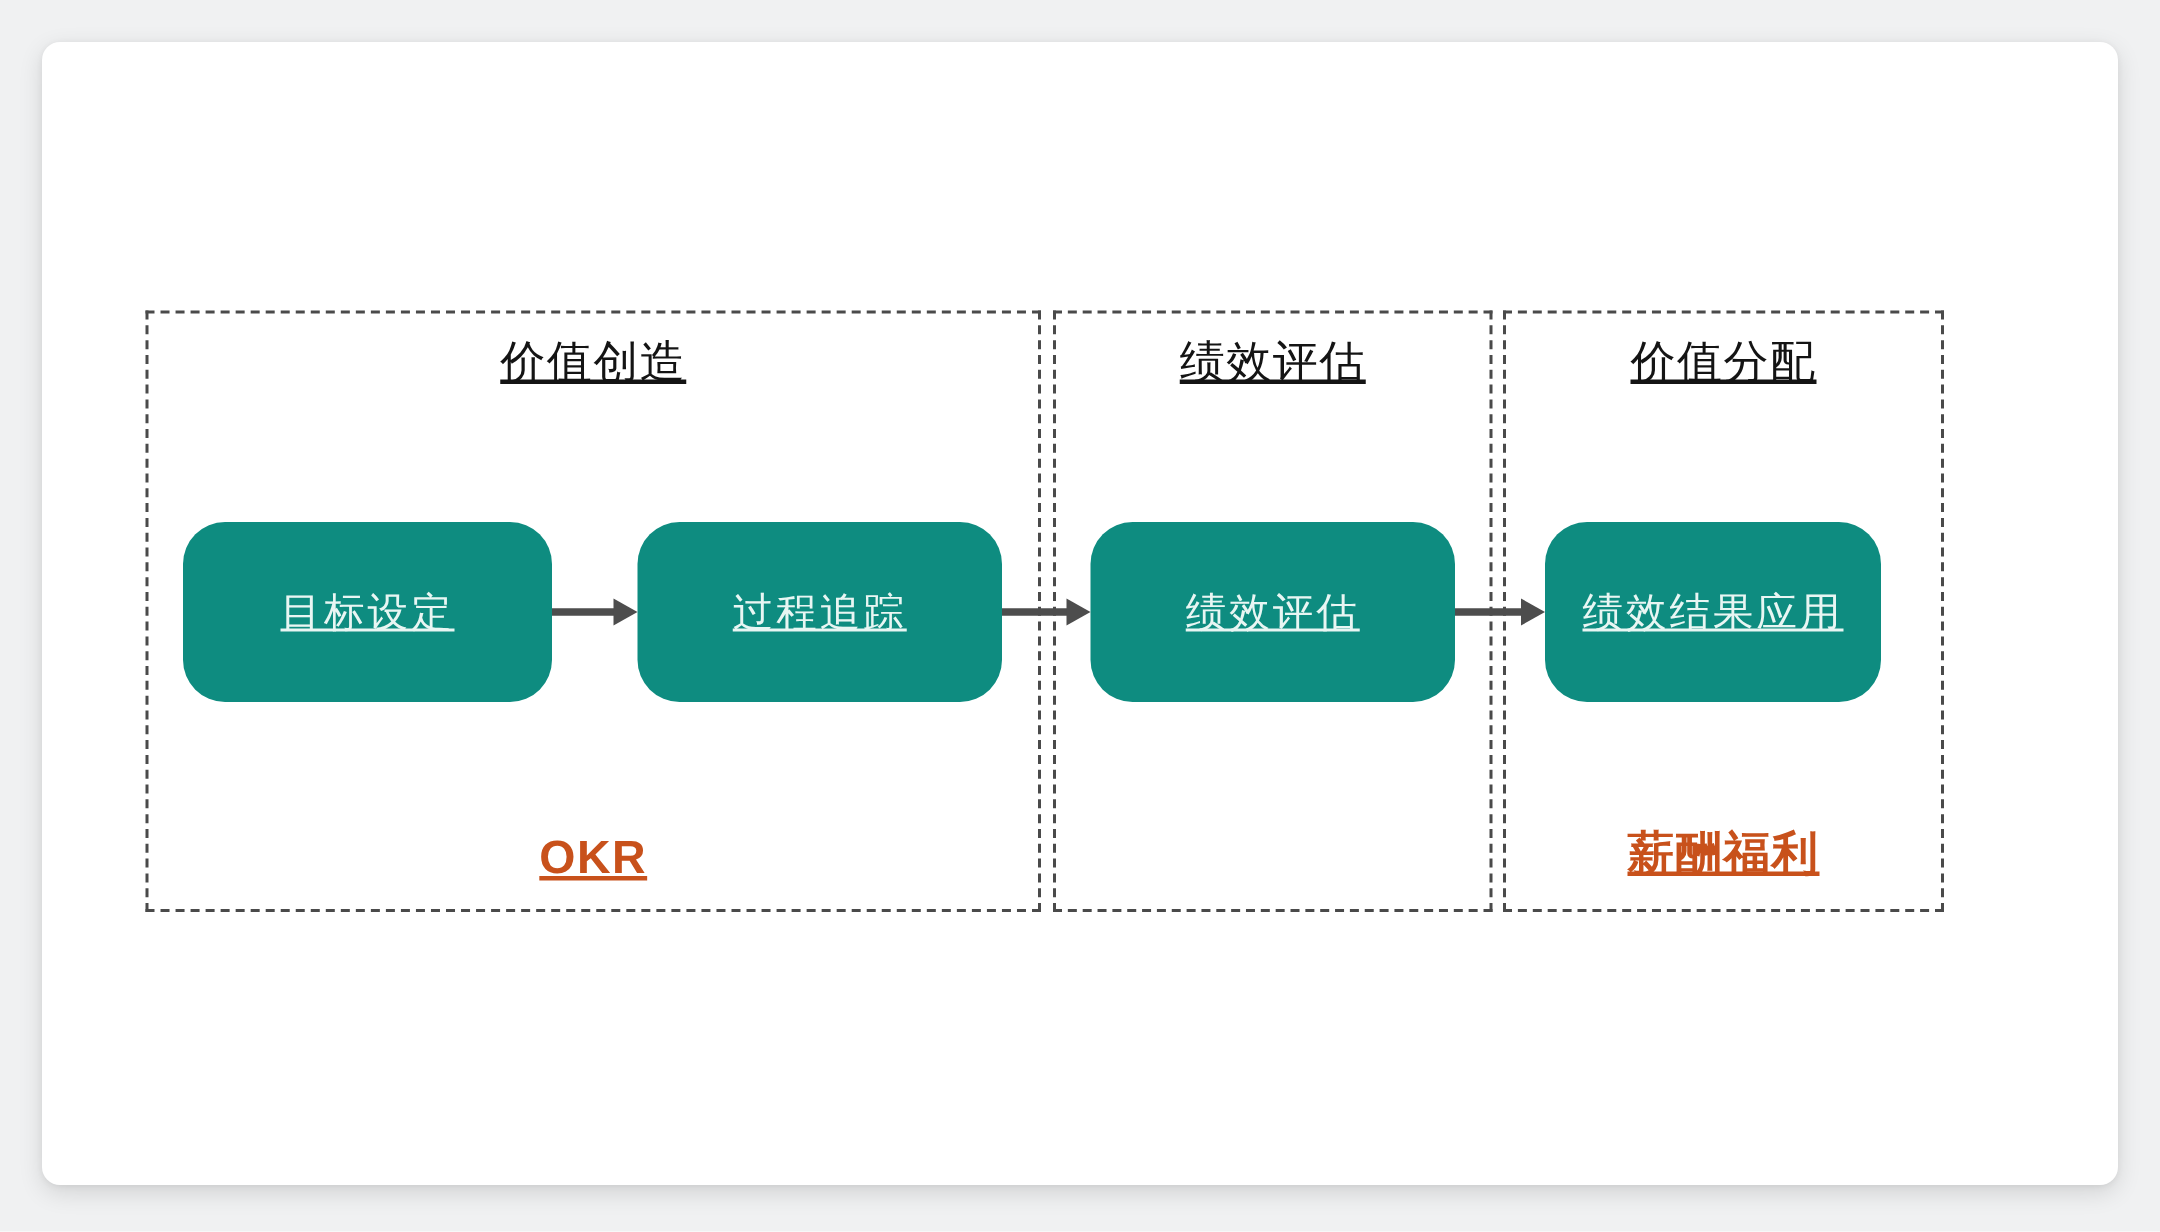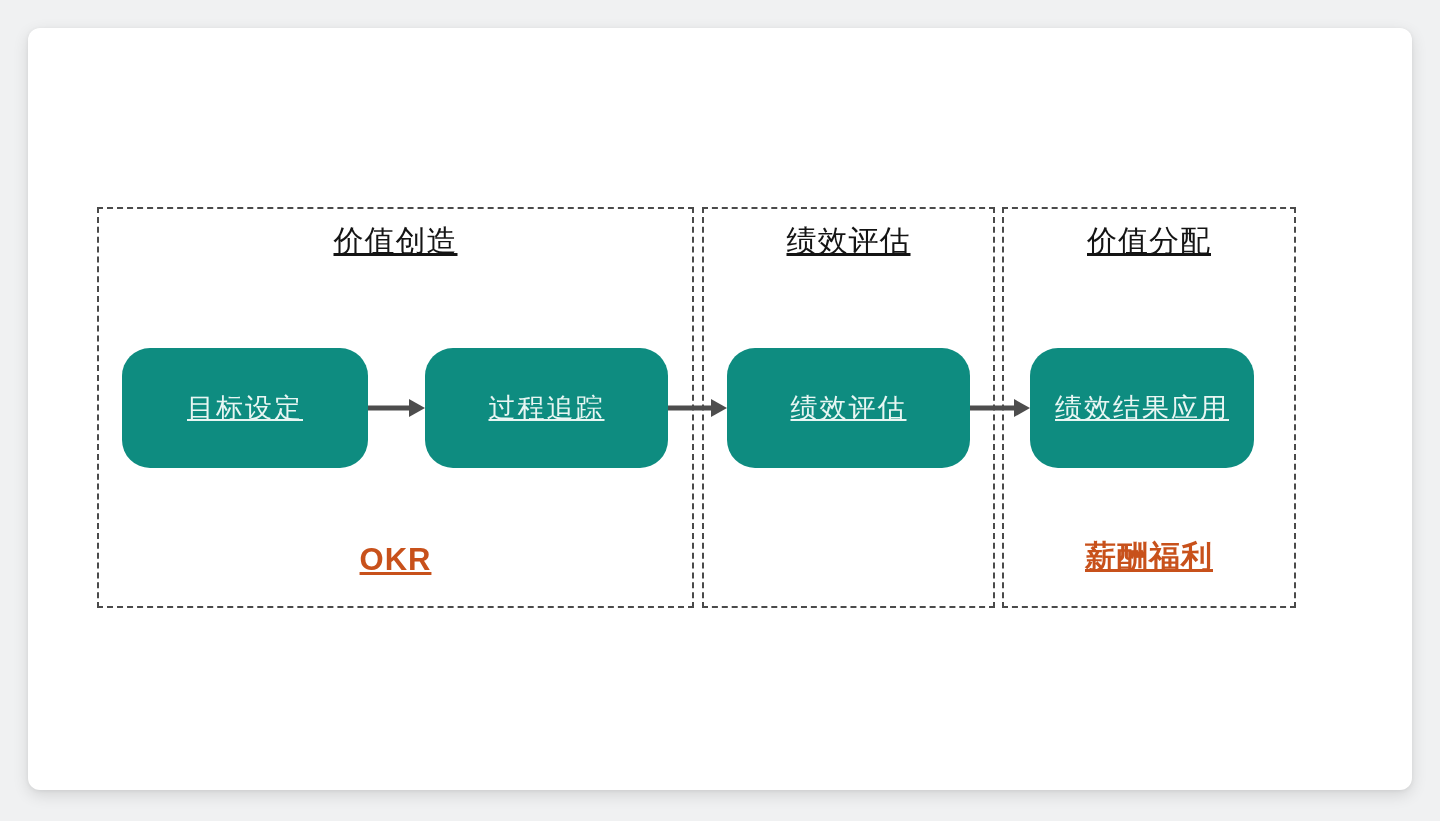--- a/index.html
+++ b/index.html
@@ -42,21 +42,21 @@
     position:absolute;
     top:12px; left:0; right:0;
     text-align:center;
     font-size:30px;
     font-weight:500;
     color:var(--title-text);
     letter-spacing:1px;
   }
   .tool-label{
     position:absolute;
-    bottom:28px; left:0; right:0;
+    bottom:16px; left:0; right:0;
     text-align:center;
     font-size:31px;
     font-weight:700;
     color:var(--accent-label);
     letter-spacing:1px;
   }
   .node{
     position:absolute;
     top:320px;
     height:120px;

